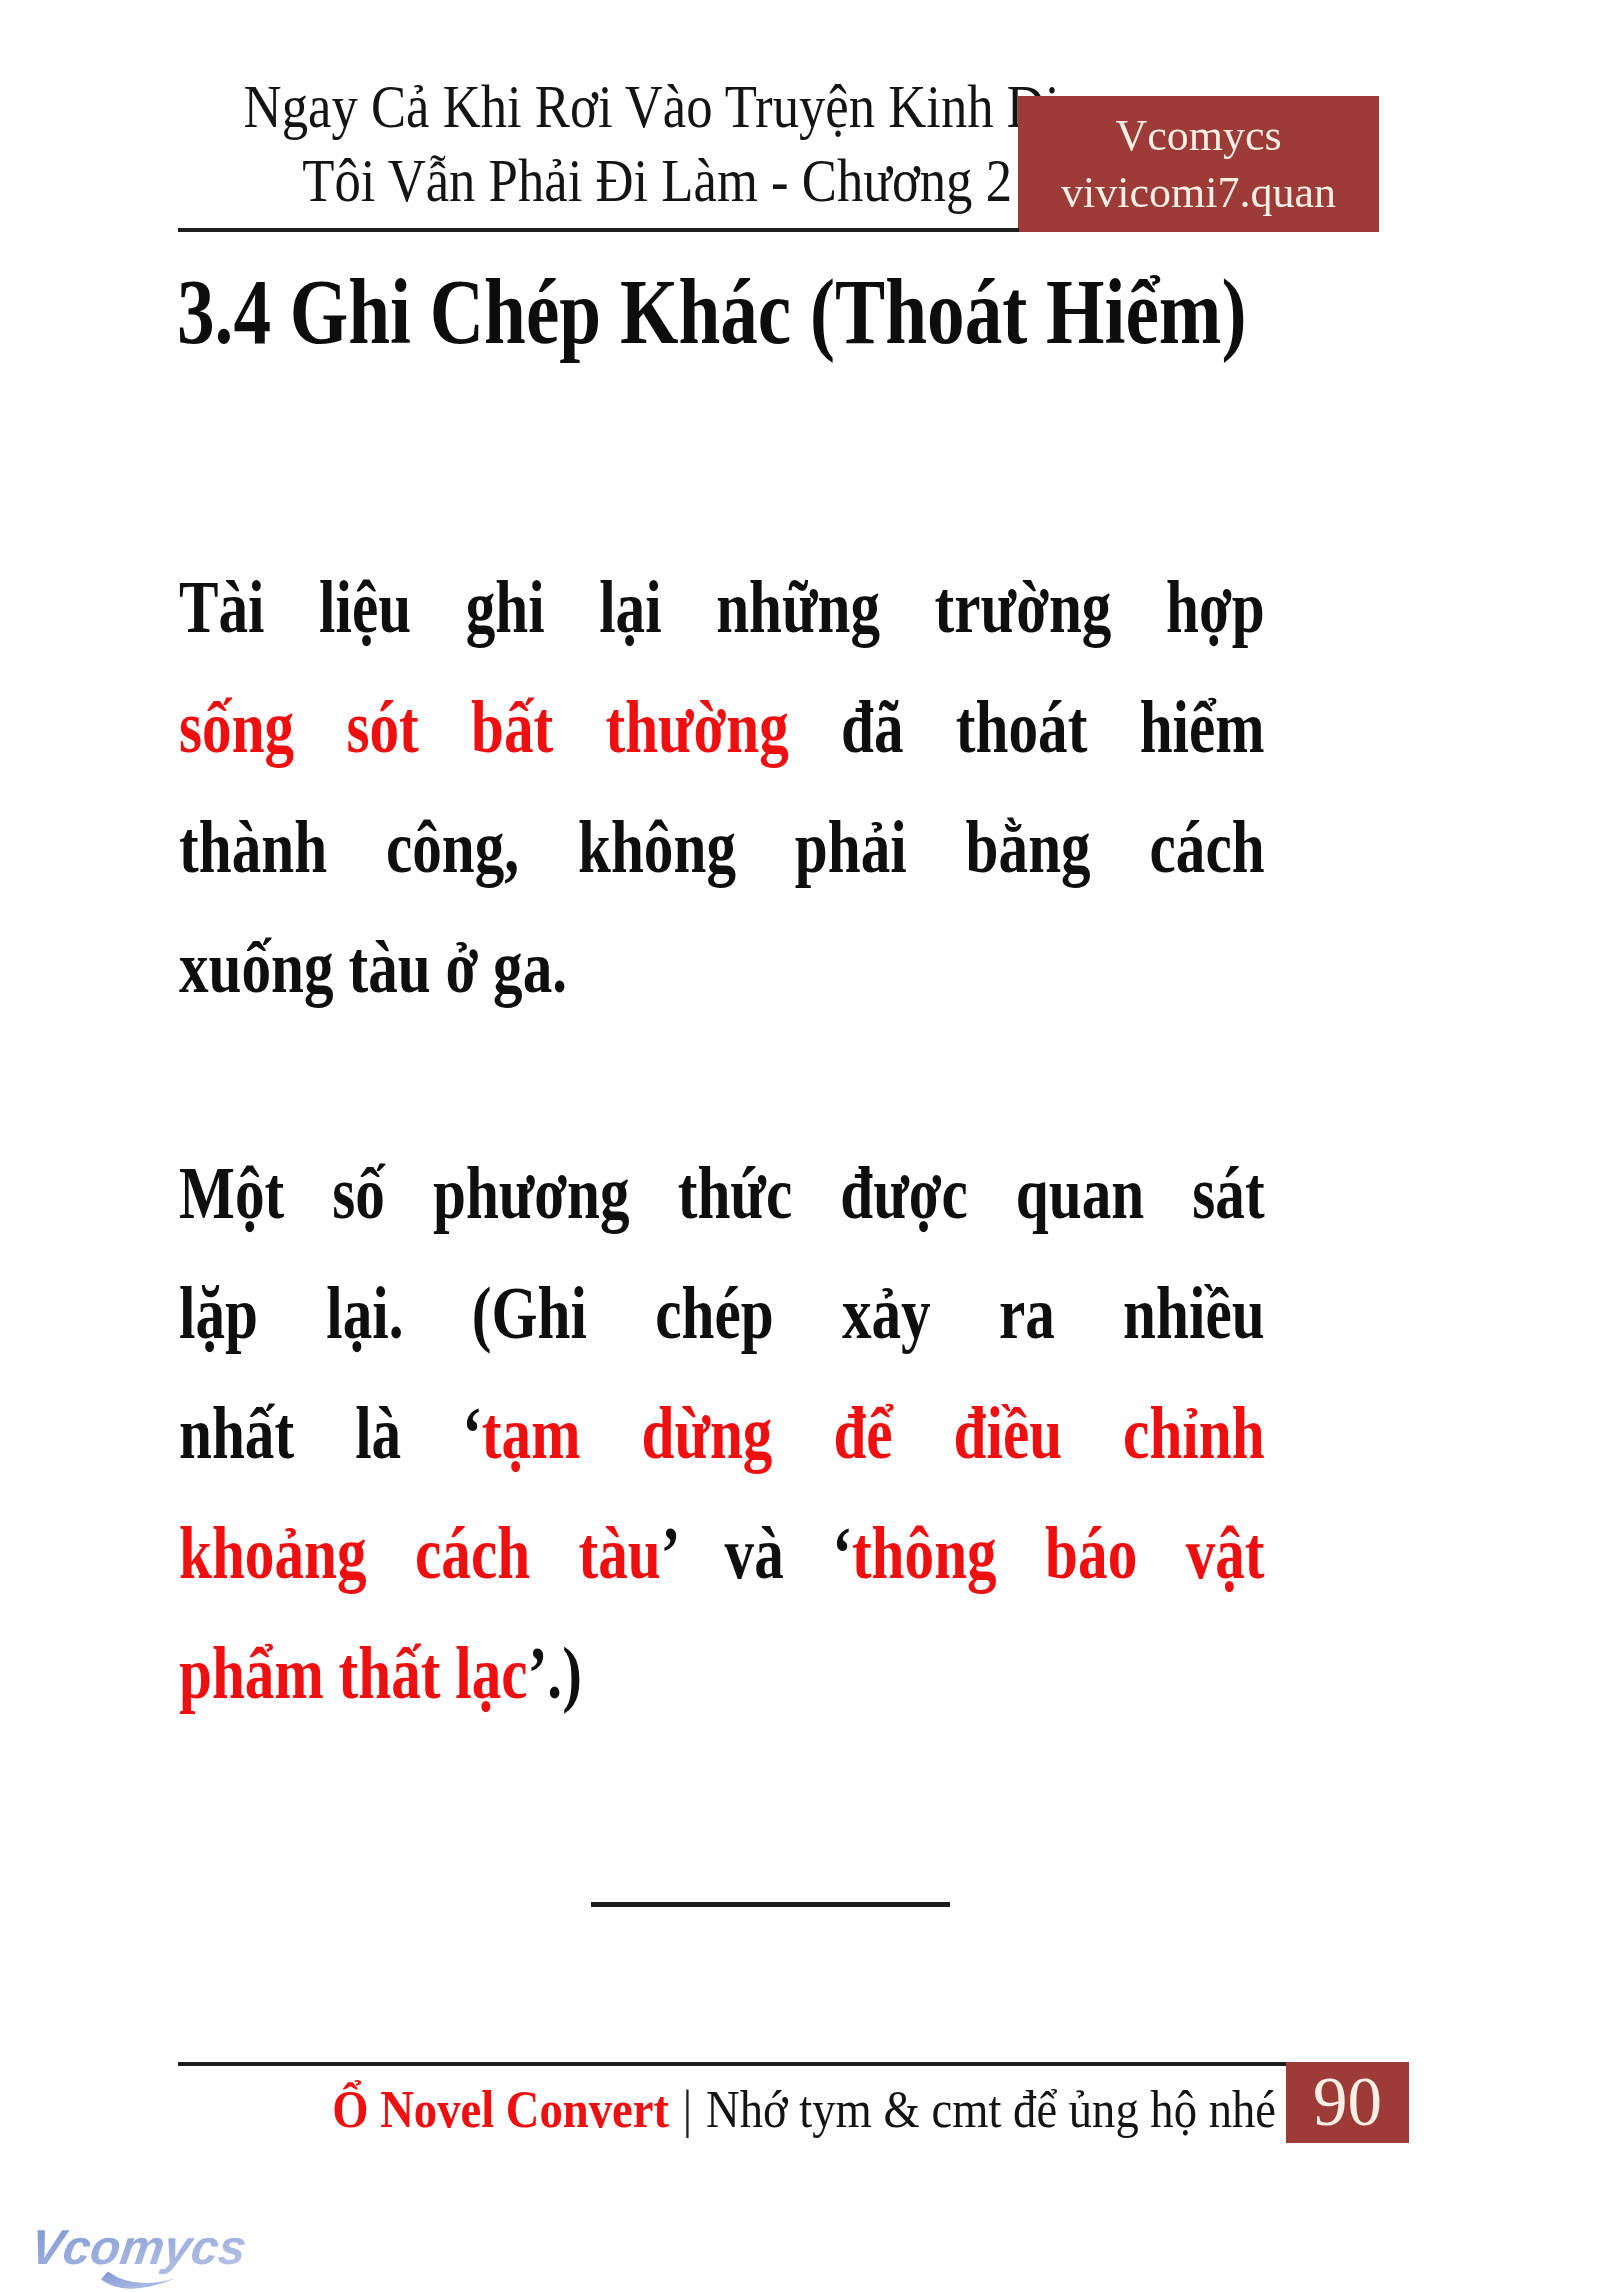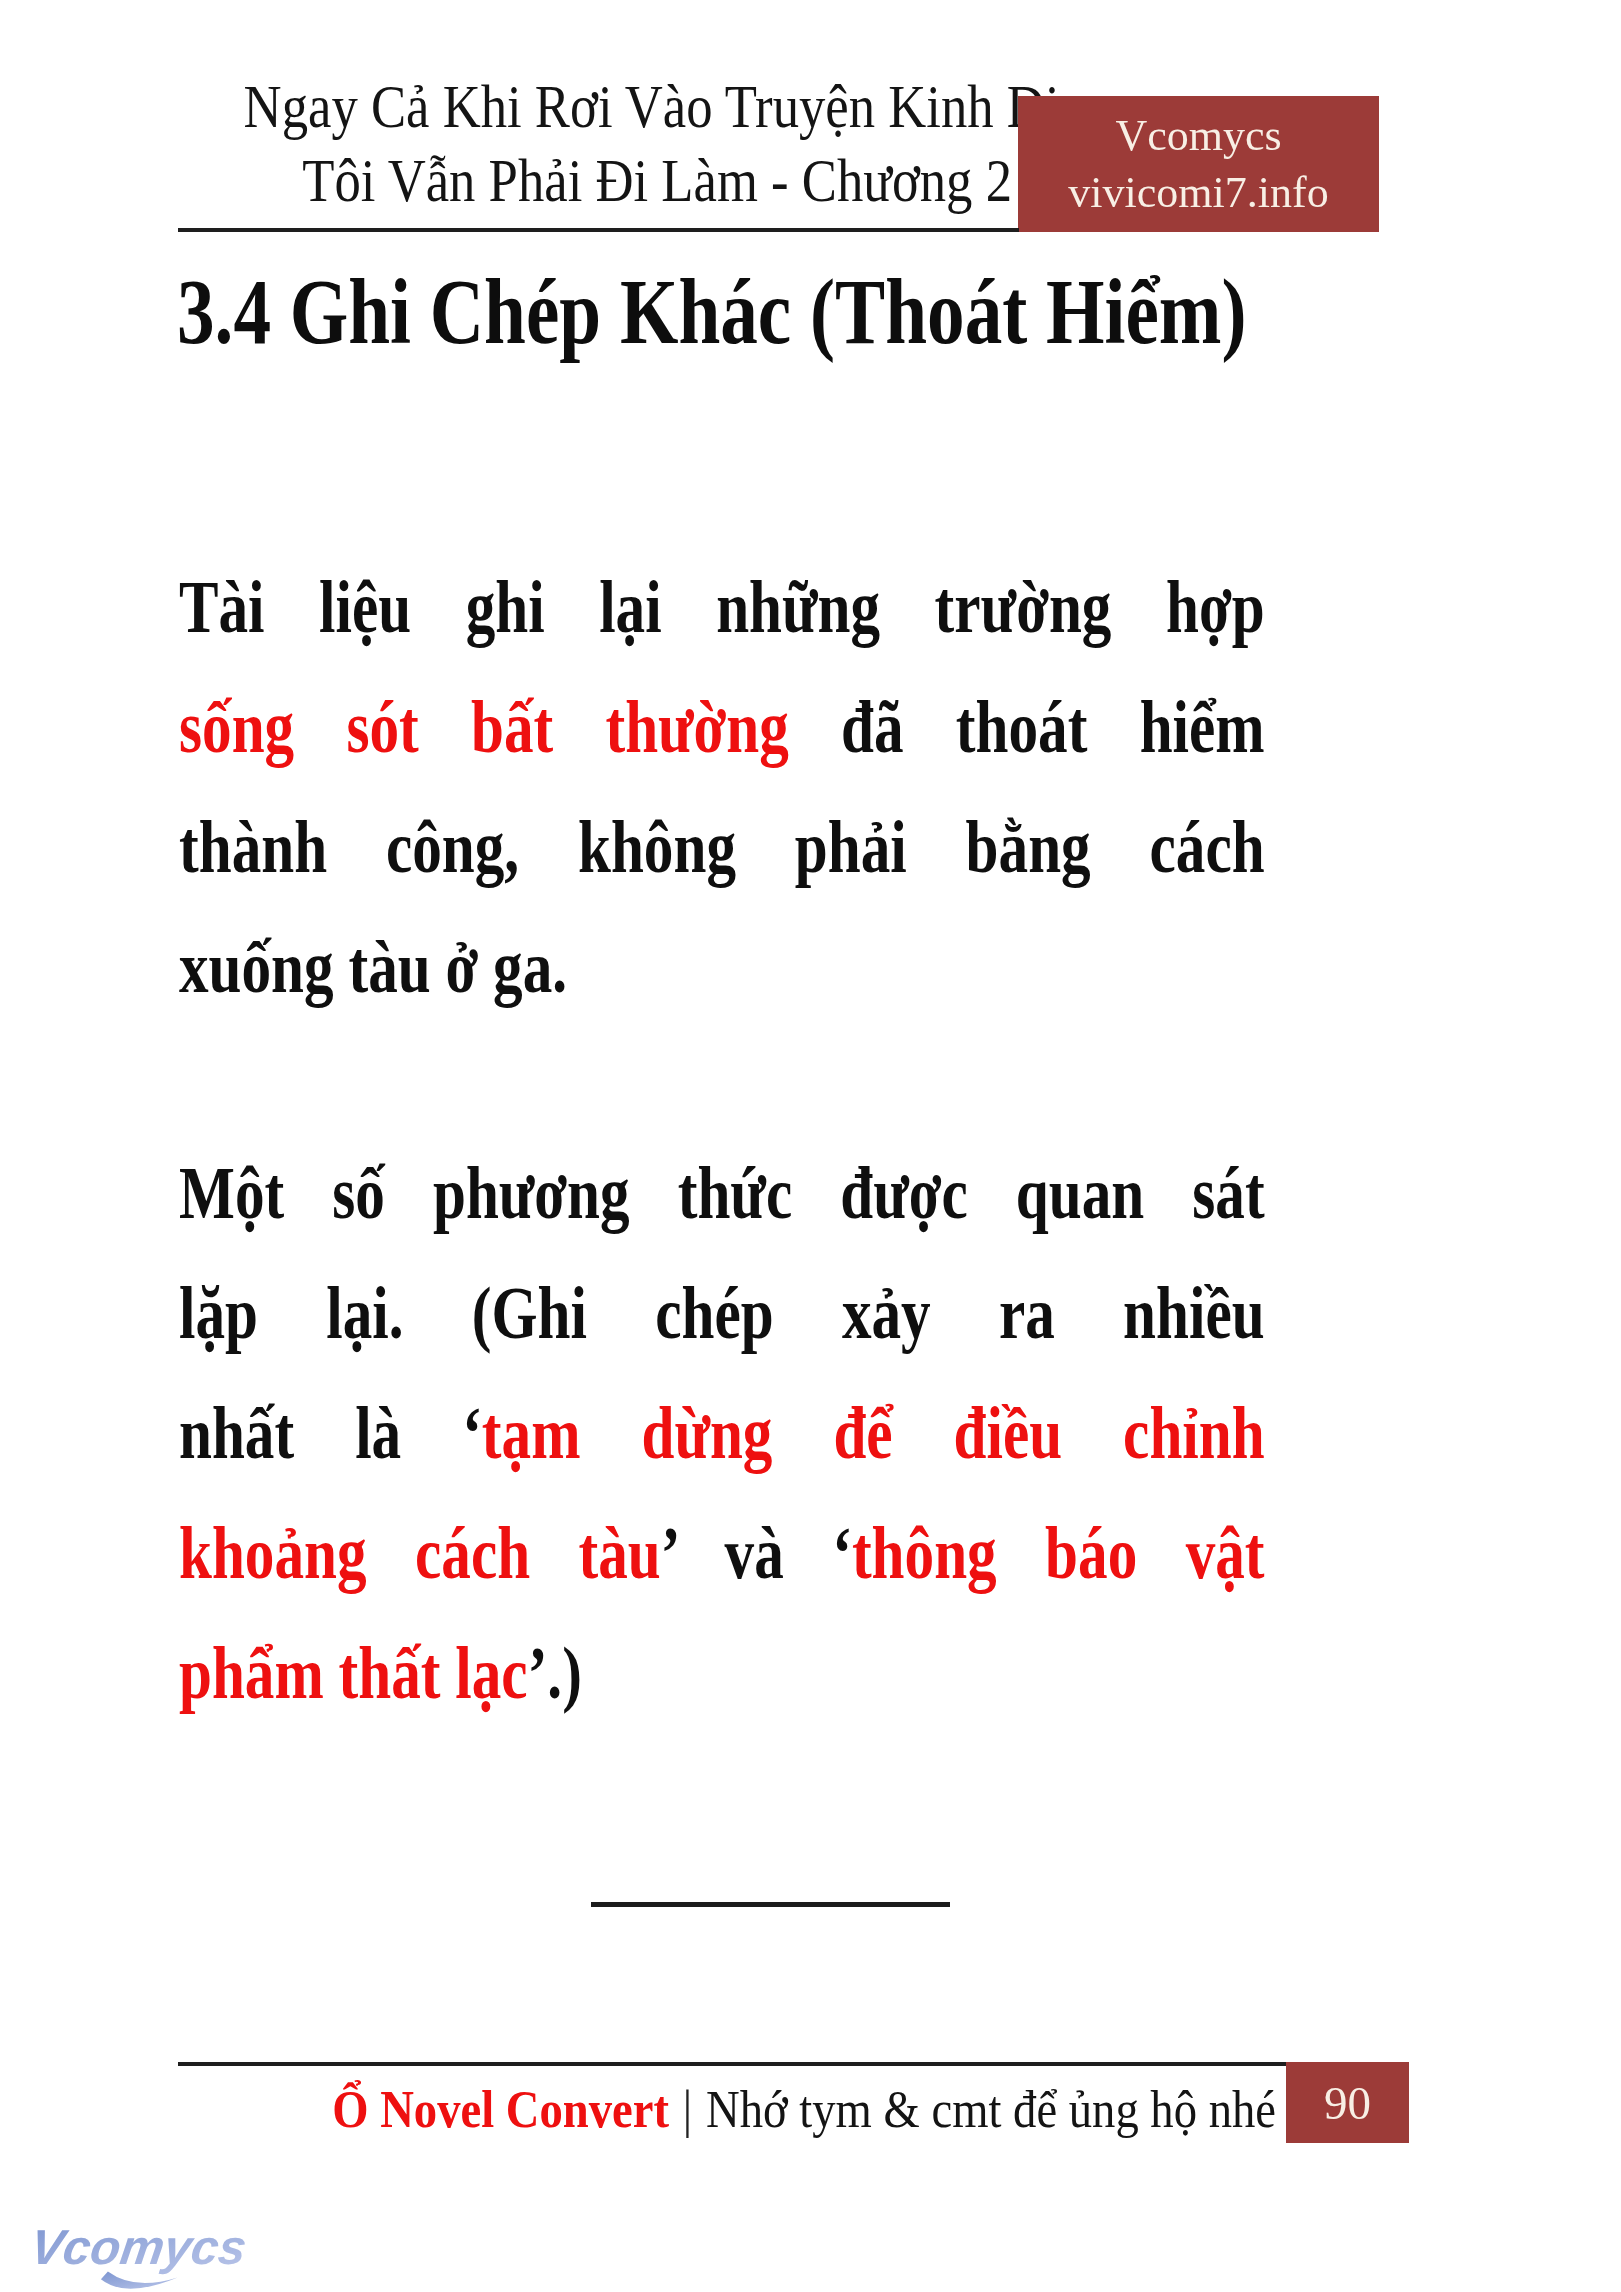--- a/index.html
+++ b/index.html
@@ -72,38 +72,38 @@
     transform:scaleX(0.88); transform-origin:100% 0;
   }
   .footer-brand { color:var(--red); font-weight:bold; }
   .footer-sep { color:#222; font-weight:normal; padding:0 15.7px; }
   .footer-note { color:#141414; }
   .page-box {
     position:absolute; left:1286px; top:2062px; width:123px; height:81px;
     background:var(--boxred);
     color:var(--cream);
     display:flex; align-items:center; justify-content:center;
-    font-size:47px;
+    font-size:69px;
   }
   
   .watermark { position:absolute; left:23.5px; top:2199px; }
 </style>
 </head>
 <body>
 
 <div class="page">
 
   <div class="header-text">
     <div>Ngay Cả Khi Rơi Vào Truyện Kinh Dị,</div>
     <div>Tôi Vẫn Phải Đi Làm - Chương 2</div>
   </div>
 
   <div class="badge">
     <div>Vcomycs</div>
-    <div>vivicomi7.info</div>
+    <div>vivicomi7.quan</div>
   </div>
 
   <div class="header-rule"></div>
 
   <h1 class="title">3.4 Ghi Chép Khác (Thoát Hiểm)</h1>
 
   <div class="body-text" id="paragraphs">
       <div class="para">
         <div class="line"><span class="seg-k">Tài liệu ghi lại những trường hợp</span></div>
         <div class="line"><span class="seg-r">sống sót bất thường</span><span class="seg-k"> đã thoát hiểm</span></div>

